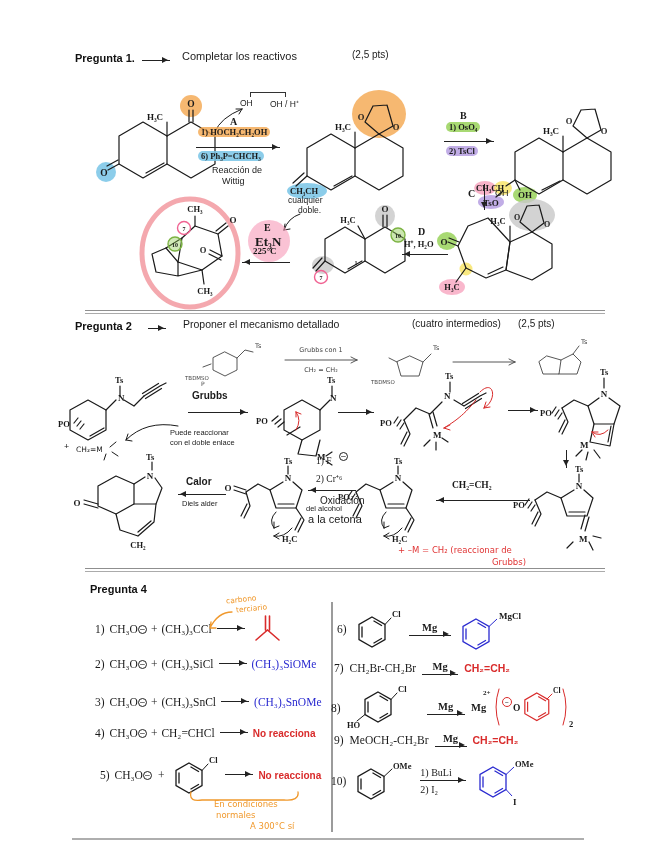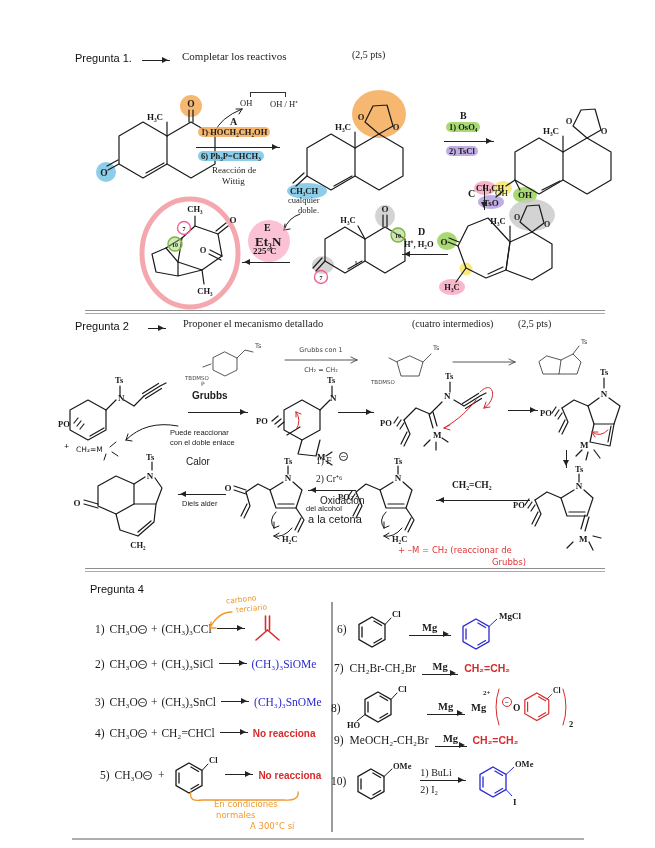--- a/index.html
+++ b/index.html
@@ -1,22 +1,22 @@
 <!DOCTYPE html>
 <html><head>
 <meta charset="utf-8">
 <style>
 *{margin:0;padding:0;box-sizing:border-box}
 html,body{background:#9a9a9a}
 #page{position:relative;width:655px;height:848px;background:#ffffff;font-family:"Liberation Serif",serif;overflow:hidden}
 .abs{position:absolute}
 .pr{font-family:"Liberation Serif",serif;font-weight:bold;color:#1a1a1a}
 .prn{font-family:"Liberation Serif",serif;color:#1a1a1a}
-.lbl{font-family:"Liberation Sans",sans-serif;font-weight:normal;color:#111;font-size:11px}
-.hw{font-family:Liberation Serif, serif;color:#1c1c1c;font-size:10.5px}
+.lbl{font-family:"Liberation Sans",sans-serif;font-weight:bold;color:#111;font-size:11px}
+.hw{font-family:Liberation Sans, sans-serif;color:#1c1c1c;font-size:10.5px}
 .hw-or{font-family:"DejaVu Sans",sans-serif;color:#f0992d}
 .hw-red{font-family:"DejaVu Sans",sans-serif;color:#e03434}
 .sans{font-family:"Liberation Sans",sans-serif;color:#1a1a1a}
 .blue{color:#2a2ad0}
 .redc{color:#d92b2b}
 .noreact{font-family:"Liberation Sans",sans-serif;font-weight:bold;color:#d92b2b;font-size:10px}
 .hl{border-radius:7px;padding:0 3px}
 .hl-or{background:rgba(244,166,77,.8)}
 .hl-bl{background:rgba(120,196,230,.85)}
 .hl-gr{background:rgba(146,208,80,.8)}
@@ -391,21 +391,21 @@
 <path d="M74,52 L82,64 M82,64 L76,76 M79,62 L73,74"></path>
 </g>
 <path class="bk" d="M54,56 Q46,64 52,72 M52,72 l0,-6 M52,72 l5,-2"></path>
 <path class="bk" d="M70,72 Q62,82 52,80 M52,80 l5,-3 M52,80 l5,3"></path>
 <text x="6" y="35" font-size="9" text-anchor="middle">O</text>
 <text x="66" y="25" font-size="9" fill="#d92b2b" text-anchor="middle">N</text>
 <text x="62" y="8" font-size="8.5">Ts</text>
 <text x="60" y="86" font-size="8.5">H₂C</text>
 </svg>
 
-<span class="abs sans" style="left:186px;top:456px;font-weight:normal;font-size:10px">Calor</span>
+<span class="abs sans" style="left:186px;top:476px;font-weight:bold;font-size:10px">Calor</span>
 <div class="abs arr arr-l" style="left:178px;top:494px;width:48px"></div>
 <span class="abs sans" style="left:182px;top:499px;font-size:7.5px">Diels alder</span>
 
 <svg class="abs" style="left:66px;top:452px" width="120" height="112" viewBox="0 0 120 112">
 <g class="sk">
 <path d="M32,34 L50,24 L68,32 L68,52 L50,62 L32,54 Z"></path>
 <path d="M68,32 L79,25 M89,26 L96,36 M96,36 L90,52 M90,52 L68,52"></path>
 <path d="M86,18 L86,10"></path>
 <path d="M50,62 L54,78 M54,78 L72,84 M72,84 L88,70 M88,70 L90,52 M72,80 L85,69"></path>
 <path d="M32,52 L18,48 M32,56 L18,52"></path>

